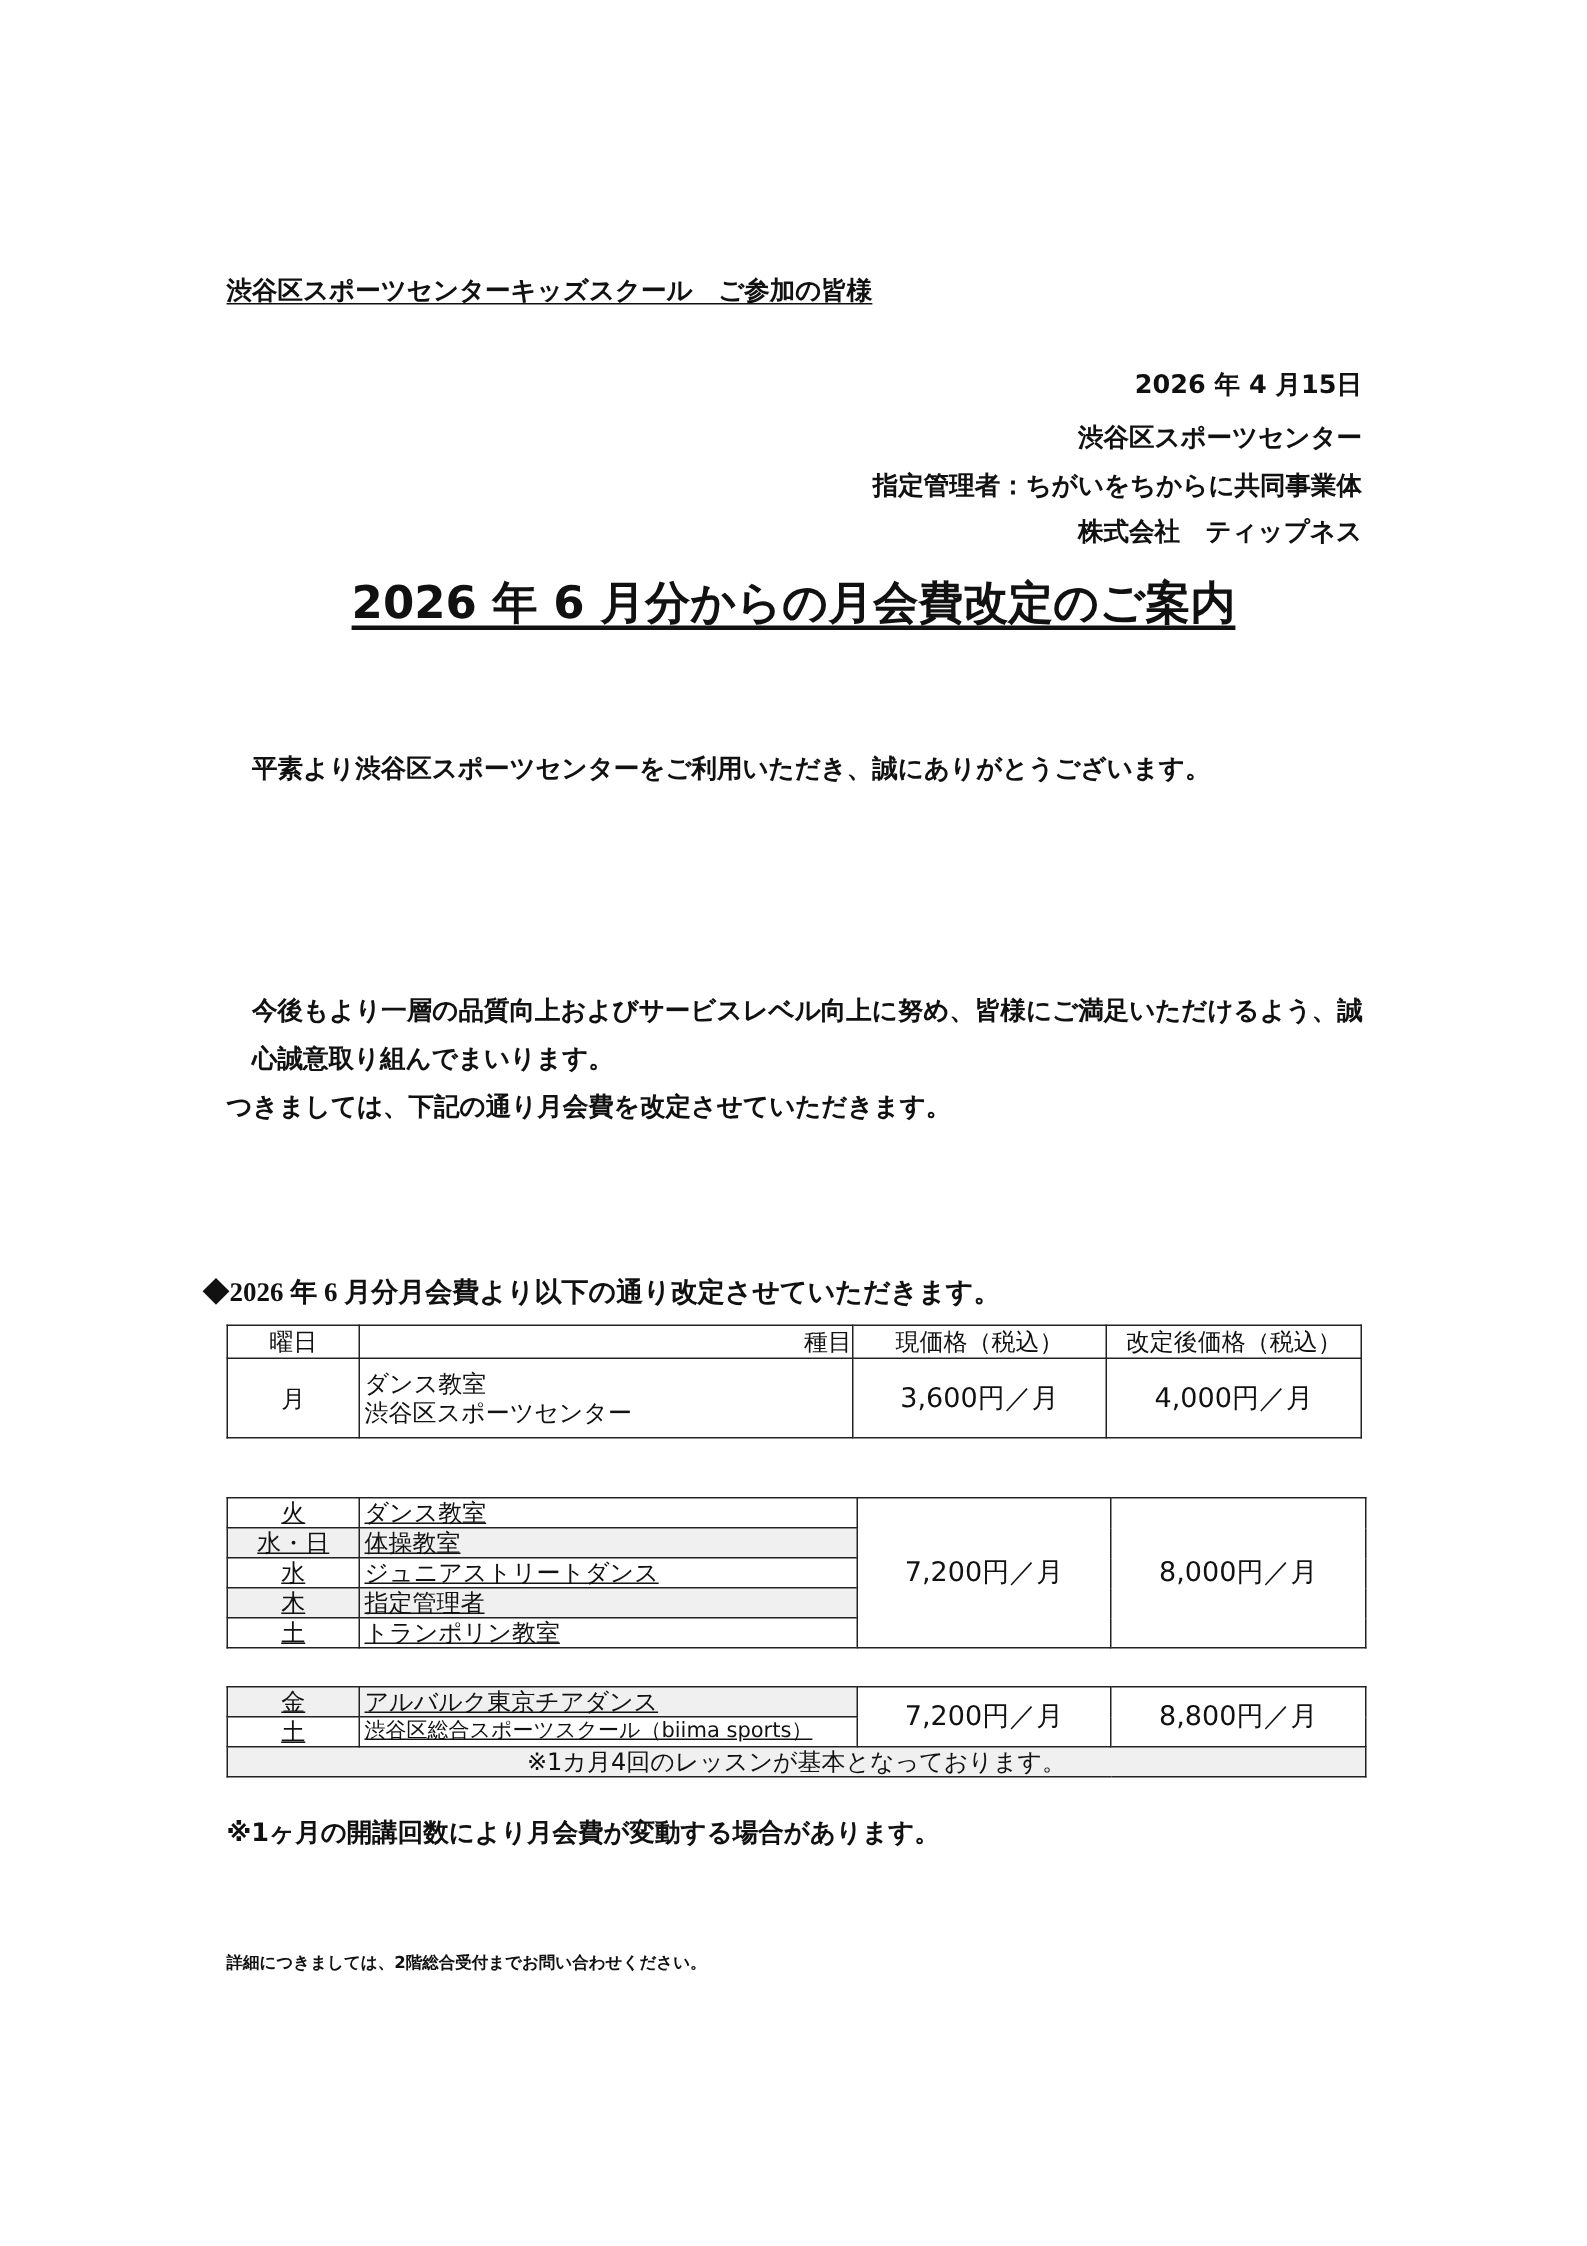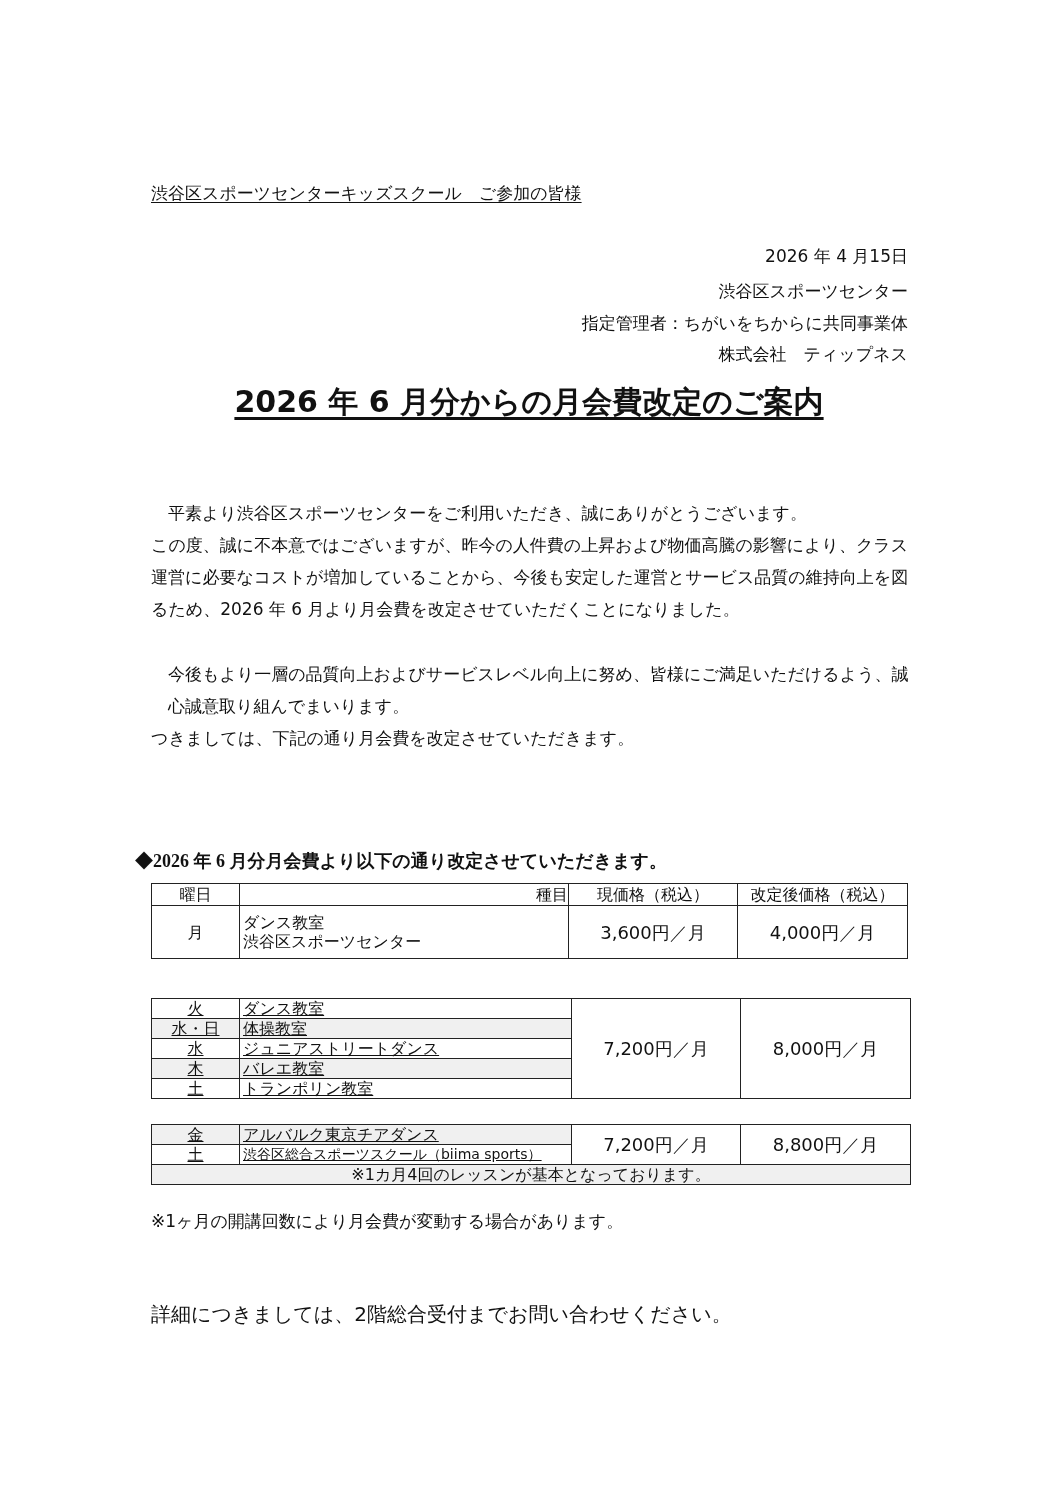--- a/index.html
+++ b/index.html
@@ -1,21 +1,21 @@
 <!DOCTYPE html>
 <html><head>
 <meta charset="utf-8">
 <style>
   html, body { margin: 0; padding: 0; background: #ffffff; }
   body {
     width: 1058px; height: 1497px; position: relative; overflow: hidden;
     font-family: "DejaVu Sans", "Liberation Sans", sans-serif;
     color: #111111;
   }
-  .abs { position: absolute; white-space: nowrap; }
+  .abs { position: absolute; white-space: nowrap; font-weight: bold; }
   .addressee { left: 151px; top: 182px; font-size: 17px; text-decoration: underline; text-underline-offset: 3px; }
   .sender { right: 150px; text-align: center; font-size: 17px; }
   .s1 { top: 245px; }
   .s2 { top: 280px; }
   .s3 { top: 312px; }
   .s4 { top: 343px; }
   .doc-title {
     left: 0; width: 1058px; text-align: center; top: 382px;
     font-size: 30px; font-weight: bold; text-decoration: underline; text-underline-offset: 5px;
   }
@@ -41,37 +41,36 @@
   .t1 .main td { height: 52px; }
   .note-row td { height: 19px; background: #f0f0f0; text-align: center; }
   .t2 { top: 998px; }
   .t2 tr td { height: 19px; }
   .t3 { top: 1124px; }
   .t3 tr td { height: 19px; }
   .shaded { background: #f0f0f0; }
   .ul { text-decoration: underline; }
   .small-item { font-size: 14px; }
   .footnote { left: 151px; top: 1210px; font-size: 17px; }
-  .contact { left: 151px; top: 1301px; font-size: 20px; }
+  .contact { left: 151px; top: 1301px; font-size: 11px; }
 </style>
 </head>
 <body>
 
 <div class="abs addressee">渋谷区スポーツセンターキッズスクール　ご参加の皆様</div>
 
 <div class="abs sender s1">2026 年 4 月15日</div>
 <div class="abs sender s2">渋谷区スポーツセンター</div>
 <div class="abs sender s3">指定管理者：ちがいをちからに共同事業体</div>
 <div class="abs sender s4">株式会社　ティップネス</div>
 
 <div class="abs doc-title">2026 年 6 月分からの月会費改定のご案内</div>
 
 <div class="abs body-text para1">
   <p class="indent">平素より渋谷区スポーツセンターをご利用いただき、誠にありがとうございます。</p>
-  <p>この度、誠に不本意ではございますが、昨今の人件費の上昇および物価高騰の影響により、クラス運営に必要なコストが増加していることから、今後も安定した運営とサービス品質の維持向上を図るため、2026 年 6 月より月会費を改定させていただくことになりました。</p>
 </div>
 
 <div class="abs body-text para2">
   <p class="indent">今後もより一層の品質向上およびサービスレベル向上に努め、皆様にご満足いただけるよう、誠心誠意取り組んでまいります。</p>
   <p>つきましては、下記の通り月会費を改定させていただきます。</p>
 </div>
 
 <div class="abs table-heading">◆2026 年 6 月分月会費より以下の通り改定させていただきます。</div>
 
 <table class="fees t1">
@@ -105,21 +104,21 @@
   <tr class="shaded">
     <td class="c-day ul">水・日</td>
     <td class="c-item ul">体操教室</td>
   </tr>
   <tr>
     <td class="c-day ul">水</td>
     <td class="c-item ul">ジュニアストリートダンス</td>
   </tr>
   <tr class="shaded">
     <td class="c-day ul">木</td>
-    <td class="c-item ul">バレエ教室</td>
+    <td class="c-item ul">指定管理者</td>
   </tr>
   <tr>
     <td class="c-day ul">土</td>
     <td class="c-item ul">トランポリン教室</td>
   </tr>
 </tbody>
   </table>
 
 <table class="fees t3">
   <tbody>

